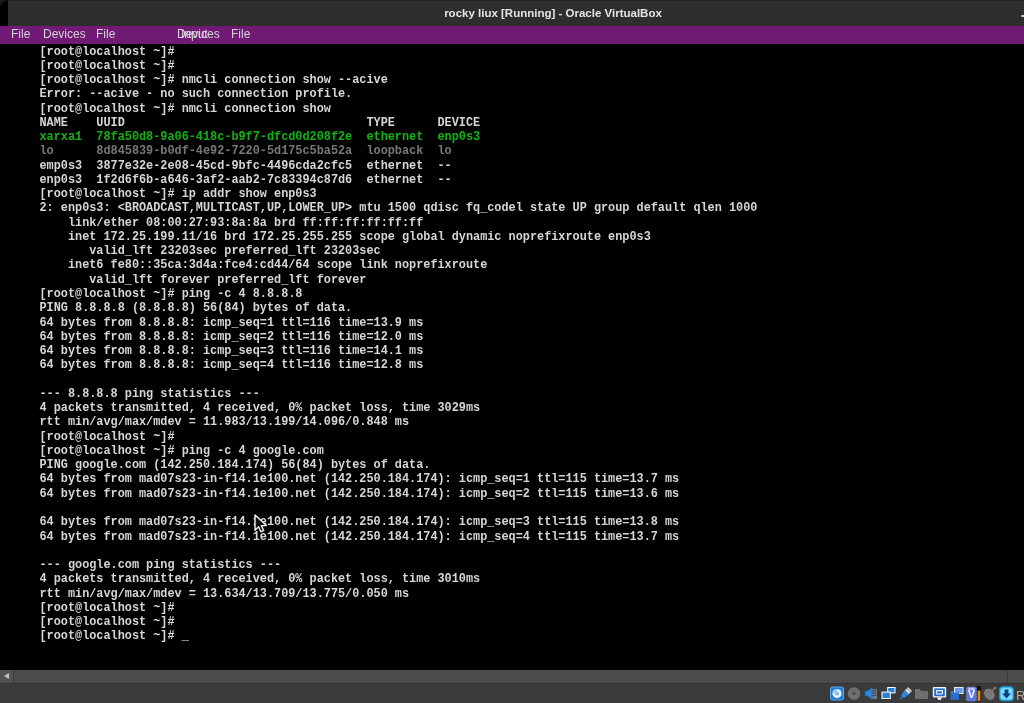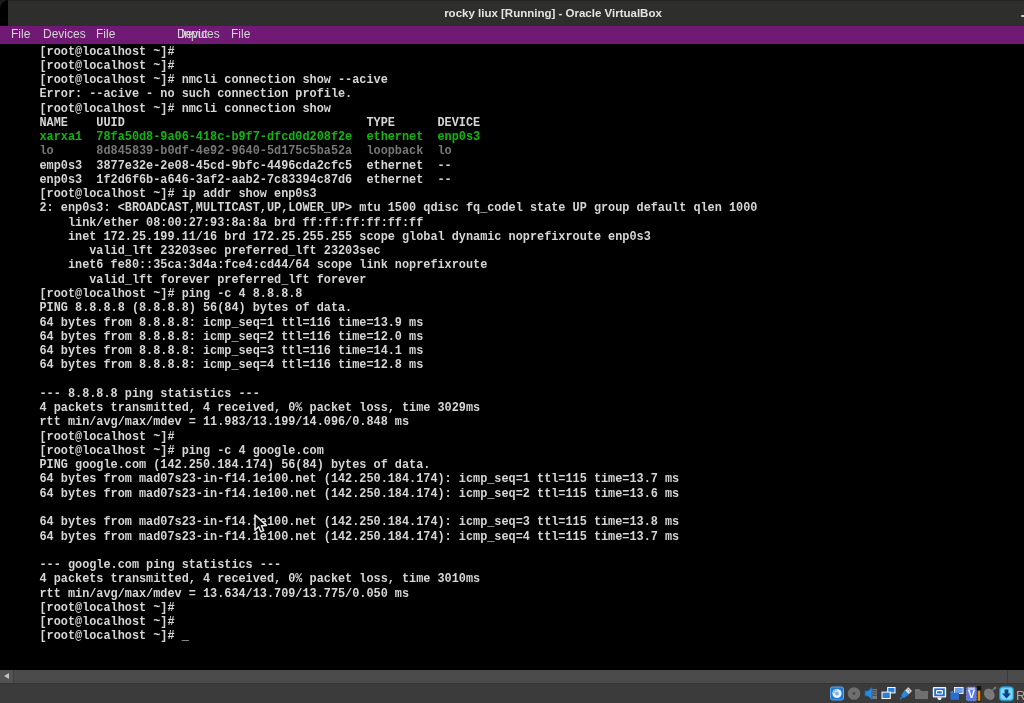--- a/index.html
+++ b/index.html
@@ -38,21 +38,21 @@
 <body>
 <div id="win">
   <div id="term">
 <pre>[root@localhost ~]#
 [root@localhost ~]#
 [root@localhost ~]# nmcli connection show --acive
 Error: --acive - no such connection profile.
 [root@localhost ~]# nmcli connection show
 NAME    UUID                                  TYPE      DEVICE
 <span class="g">xarxa1  78fa50d8-9a06-418c-b9f7-dfcd0d208f2e  ethernet  enp0s3</span>
-<span class="d">lo      8d845839-b0df-4e92-9640-5d175c5ba52a  loopback  lo</span>
+<span class="d">lo      8d845839-b0df-4e92-7220-5d175c5ba52a  loopback  lo</span>
 emp0s3  3877e32e-2e08-45cd-9bfc-4496cda2cfc5  ethernet  --
 enp0s3  1f2d6f6b-a646-3af2-aab2-7c83394c87d6  ethernet  --
 [root@localhost ~]# ip addr show enp0s3
 2: enp0s3: &lt;BROADCAST,MULTICAST,UP,LOWER_UP&gt; mtu 1500 qdisc fq_codel state UP group default qlen 1000
     link/ether 08:00:27:93:8a:8a brd ff:ff:ff:ff:ff:ff
     inet 172.25.199.11/16 brd 172.25.255.255 scope global dynamic noprefixroute enp0s3
        valid_lft 23203sec preferred_lft 23203sec
     inet6 fe80::35ca:3d4a:fce4:cd44/64 scope link noprefixroute
        valid_lft forever preferred_lft forever
 [root@localhost ~]# ping -c 4 8.8.8.8

